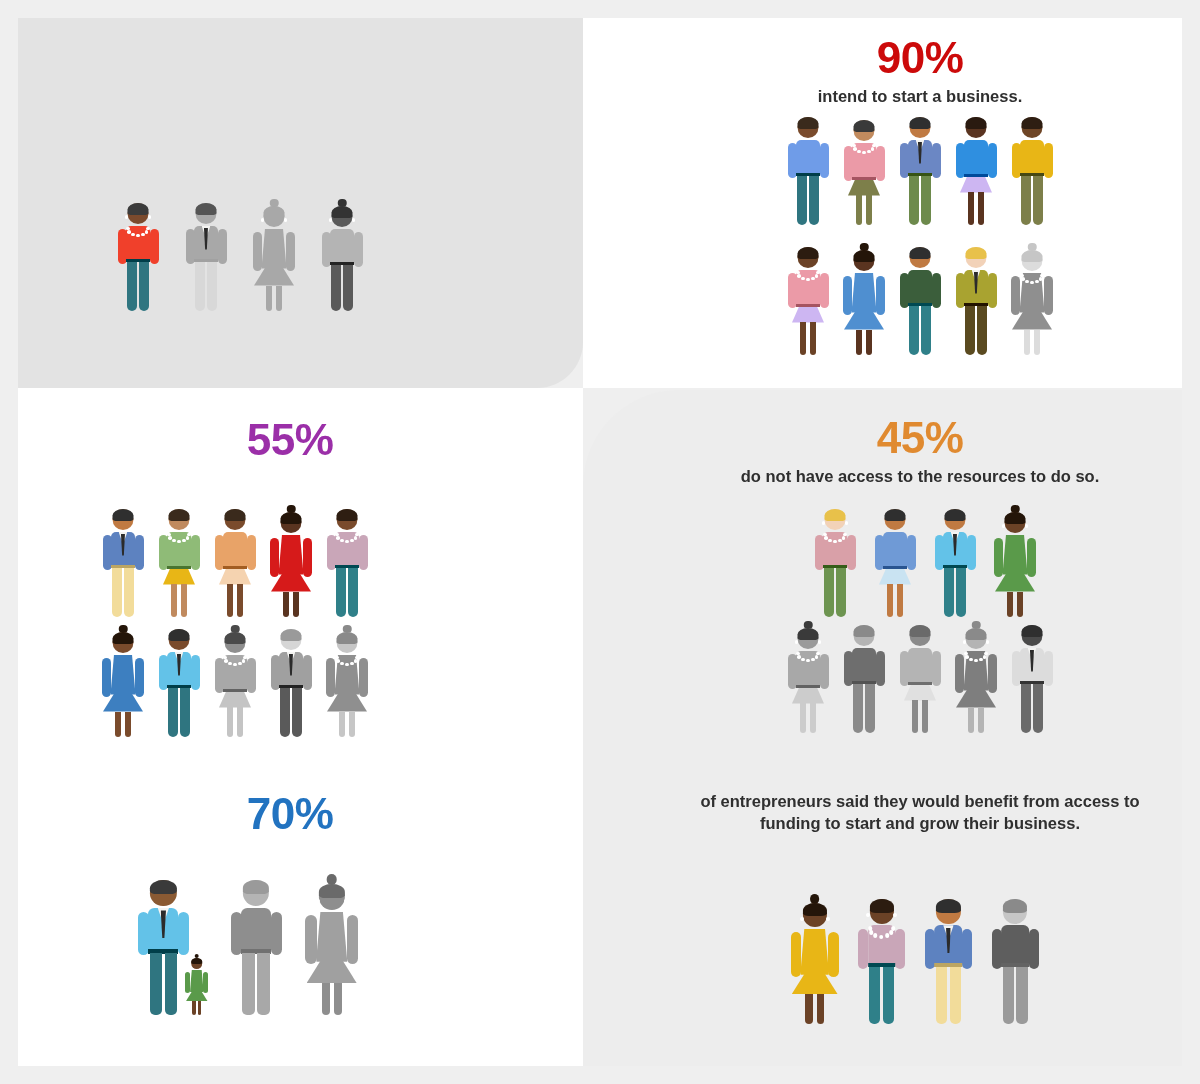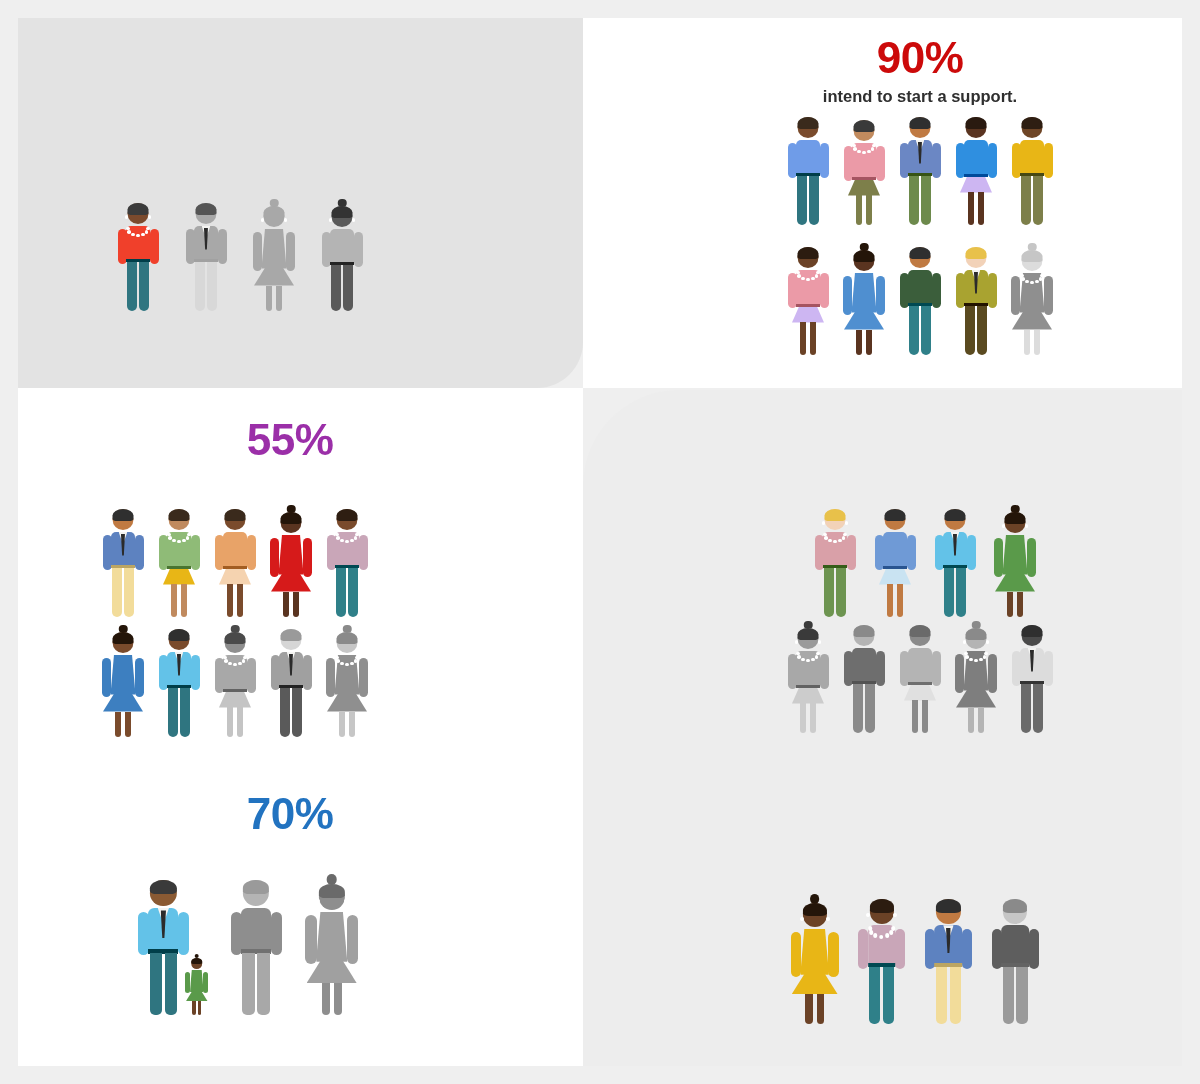--- a/index.html
+++ b/index.html
@@ -124,21 +124,21 @@
         <span class="arm" style="left:2.5px;top:31.5px;width:9px;height:35px;background:#b4b4b4;"></span>
         <span class="arm" style="left:34.5px;top:31.5px;width:9px;height:35px;background:#b4b4b4;"></span>
         <span class="belt" style="top:61.5px;width:24px;height:3.5px;background:#232323;"></span>
         <span class="leg" style="left:12px;top:64.5px;width:10px;height:46.5px;background:#5a5a5a;"></span>
         <span class="leg" style="left:24px;top:64.5px;width:10px;height:46.5px;background:#5a5a5a;"></span>
       </div>
     </div>
 
   <div class="block" style="left:690px;top:36px;width:460px;">
     <div class="pct" style="color:#cc0a0a;">90%</div>
-    <div class="cap">intend to start a support.</div>
+    <div class="cap">intend to start a business.</div>
   </div>
   <div class="figrow" style="position:absolute;left:770px;top:114px;width:300px;gap:10px;">
       <div class="fig" style="width: 46px; height: 112px;">
         <span class="head" style="width:21px;height:21px;background:#7a4b2c;top:3px;"></span>
         <span class="hair" style="width:21px;height:11.760000000000002px;left:50%;transform:translateX(-50%);top:3px;background:#3a2a1c;border-radius:21px 21px 10.5px 10.5px/13.02px 13.02px 4.62px 4.62px;"></span>
         <span class="torso" style="top:25.5px;width:24px;height:36px;background:#6f9ce8;border-radius:5px 5px 0 0;"></span>
         <span class="arm" style="left:2.5px;top:28.5px;width:9px;height:35px;background:#6f9ce8;"></span>
         <span class="arm" style="left:34.5px;top:28.5px;width:9px;height:35px;background:#6f9ce8;"></span>
         <span class="belt" style="top:58.5px;width:24px;height:3.5px;background:#003e49;"></span>
         <span class="leg" style="left:12px;top:61.5px;width:10px;height:49.5px;background:#2f7580;"></span>
@@ -444,20 +444,24 @@
           <span class="dot" style="width:3.6px;height:3.6px;background:#ffffff;left:14.999999999999998px;top:6.062177826491071px;"></span>
           <span class="dot" style="width:3.6px;height:3.6px;background:#ffffff;left:18.66025403784439px;top:3.4999999999999996px;"></span>
           <span class="dot" style="width:3.6px;height:3.6px;background:#ffffff;left:20px;top:8.572527594031472e-16px;"></span>
         </span>
         <span class="skirt" style="top:67.5px;width:40px;height:18px;background:#8f8f8f;clip-path:polygon(28% 0,72% 0,100% 100%,0 100%);"></span>
         <span class="leg" style="left:15px;top:85.5px;width:6.4px;height:25.5px;background:#c6c6c6;"></span>
         <span class="leg" style="left:24.6px;top:85.5px;width:6.4px;height:25.5px;background:#c6c6c6;"></span>
       </div>
     </div>
 
+  <div class="block" style="left:690px;top:416px;width:460px;">
+    <div class="pct" style="color:#e08a30;">45%</div>
+    <div class="cap">do not have access to the resources to do so.</div>
+  </div>
   <div class="figrow" style="position:absolute;left:810px;top:506px;width:230px;gap:14px;">
       <div class="fig" style="width: 46px; height: 112px;">
         <span class="head" style="width:21px;height:21px;background:#f2d2b8;top:3px;"></span>
         <span class="hair" style="width:21px;height:11.760000000000002px;left:50%;transform:translateX(-50%);top:3px;background:#e8c14a;border-radius:21px 21px 10.5px 10.5px/13.02px 13.02px 4.62px 4.62px;"></span>
         <span class="earring" style="width:3.4px;height:3.4px;left:9.9px;top:15.18px;"></span>
         <span class="earring" style="width:3.4px;height:3.4px;left:32.7px;top:15.18px;"></span>
         <span class="torso" style="top:25.5px;width:24px;height:36px;background:#d9a0a8;border-radius:5px 5px 0 0;"></span>
         <span class="arm" style="left:2.5px;top:28.5px;width:9px;height:35px;background:#d9a0a8;"></span>
         <span class="arm" style="left:34.5px;top:28.5px;width:9px;height:35px;background:#d9a0a8;"></span>
         <span class="necklace" style="top:26.5px;width:24px;height:12px;">
@@ -641,20 +645,21 @@
         <span class="torso" style="top:35.625px;width:31.25px;height:50px;background:#a0a0a0;clip-path:polygon(14% 0,86% 0,100% 100%,0 100%);"></span>
         <span class="arm" style="left:2.5px;top:39.375px;width:11.25px;height:48.75px;background:#a0a0a0;"></span>
         <span class="arm" style="left:43.75px;top:39.375px;width:11.25px;height:48.75px;background:#a0a0a0;"></span>
         <span class="skirt" style="top:84.375px;width:50px;height:22.5px;background:#a0a0a0;clip-path:polygon(28% 0,72% 0,100% 100%,0 100%);"></span>
         <span class="leg" style="left:18.75px;top:106.875px;width:8px;height:31.875px;background:#8e8e8e;"></span>
         <span class="leg" style="left:30.75px;top:106.875px;width:8px;height:31.875px;background:#8e8e8e;"></span>
       </div>
     </div>
 
   <div class="block" style="left:690px;top:790px;width:460px;">
+    <div class="cap">of entrepreneurs said they would benefit from access to funding to start and grow their business.</div>
   </div>
   <div class="figrow" style="position:absolute;left:785px;top:896px;width:260px;gap:14px;">
       <div class="fig" style="width: 52.9px; height: 128.8px;">
         <span class="bun" style="width:9.774999999999999px;height:9.774999999999999px;background:#241509;top:-1.7250000000000005px;"></span>
         <span class="head" style="width:24.15px;height:24.15px;background:#6b4226;top:6.8999999999999995px;"></span>
         <span class="hair" style="width:24.15px;height:13.524000000000001px;left:50%;transform:translateX(-50%);top:6.8999999999999995px;background:#241509;border-radius:24.15px 24.15px 12.075px 12.075px/14.972999999999999px 14.972999999999999px 5.313px 5.313px;"></span>
         <span class="earring" style="width:3.9099999999999997px;height:3.9099999999999997px;left:11.385px;top:20.906999999999996px;"></span>
         <span class="earring" style="width:3.9099999999999997px;height:3.9099999999999997px;left:37.605px;top:20.906999999999996px;"></span>
         <span class="torso" style="top:32.775px;width:28.749999999999996px;height:46px;background:#e8b616;clip-path:polygon(14% 0,86% 0,100% 100%,0 100%);"></span>
         <span class="arm" style="left:2.3000000000000025px;top:36.225px;width:10.35px;height:44.85px;background:#e8b616;"></span>

